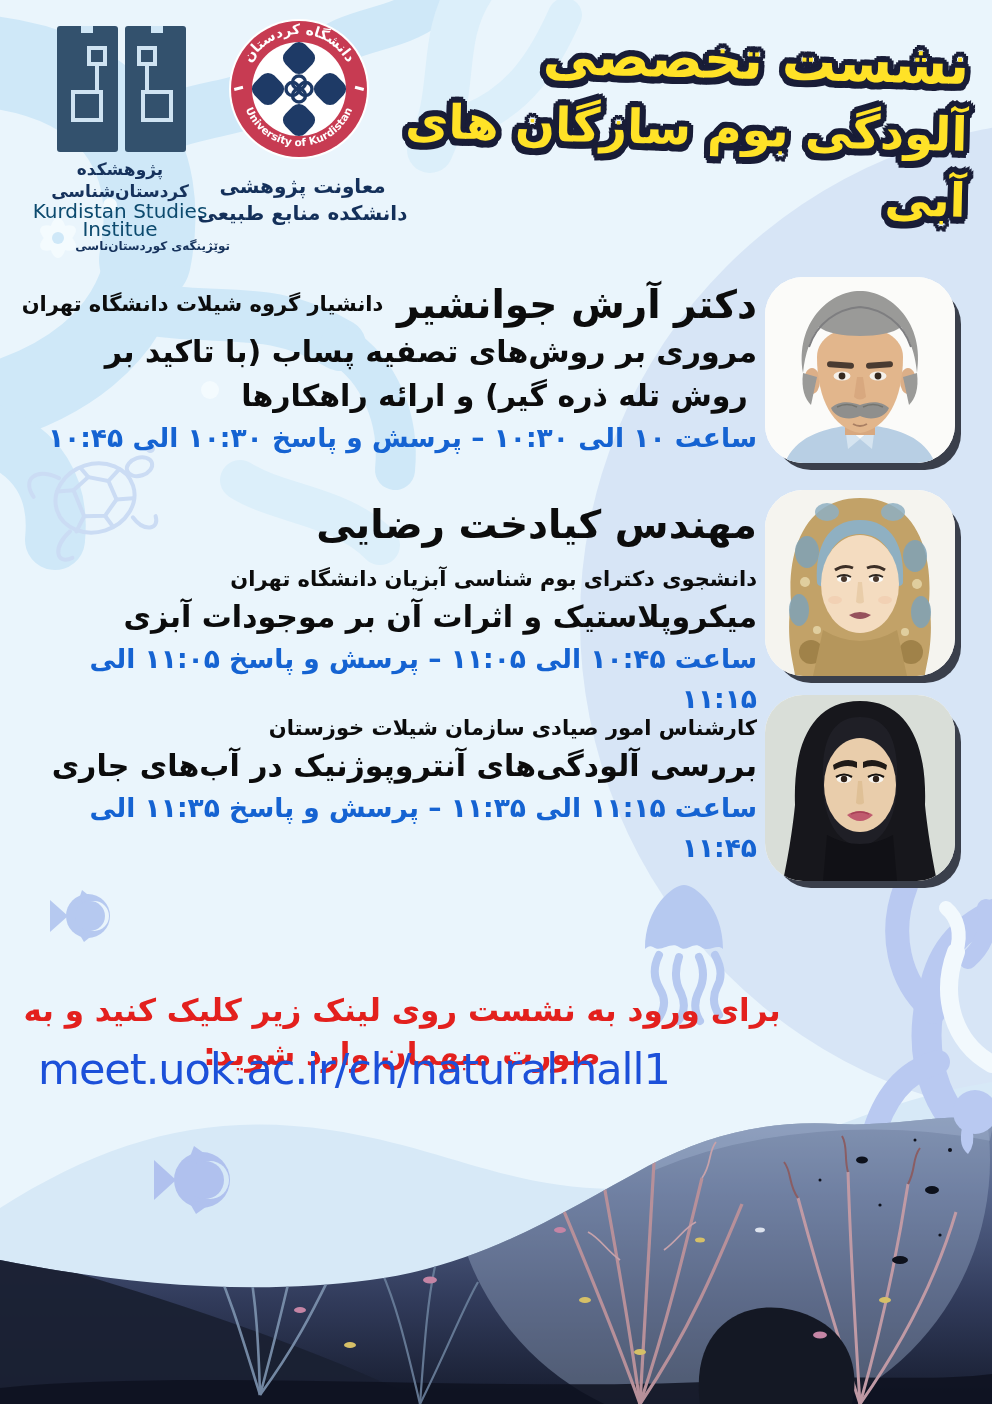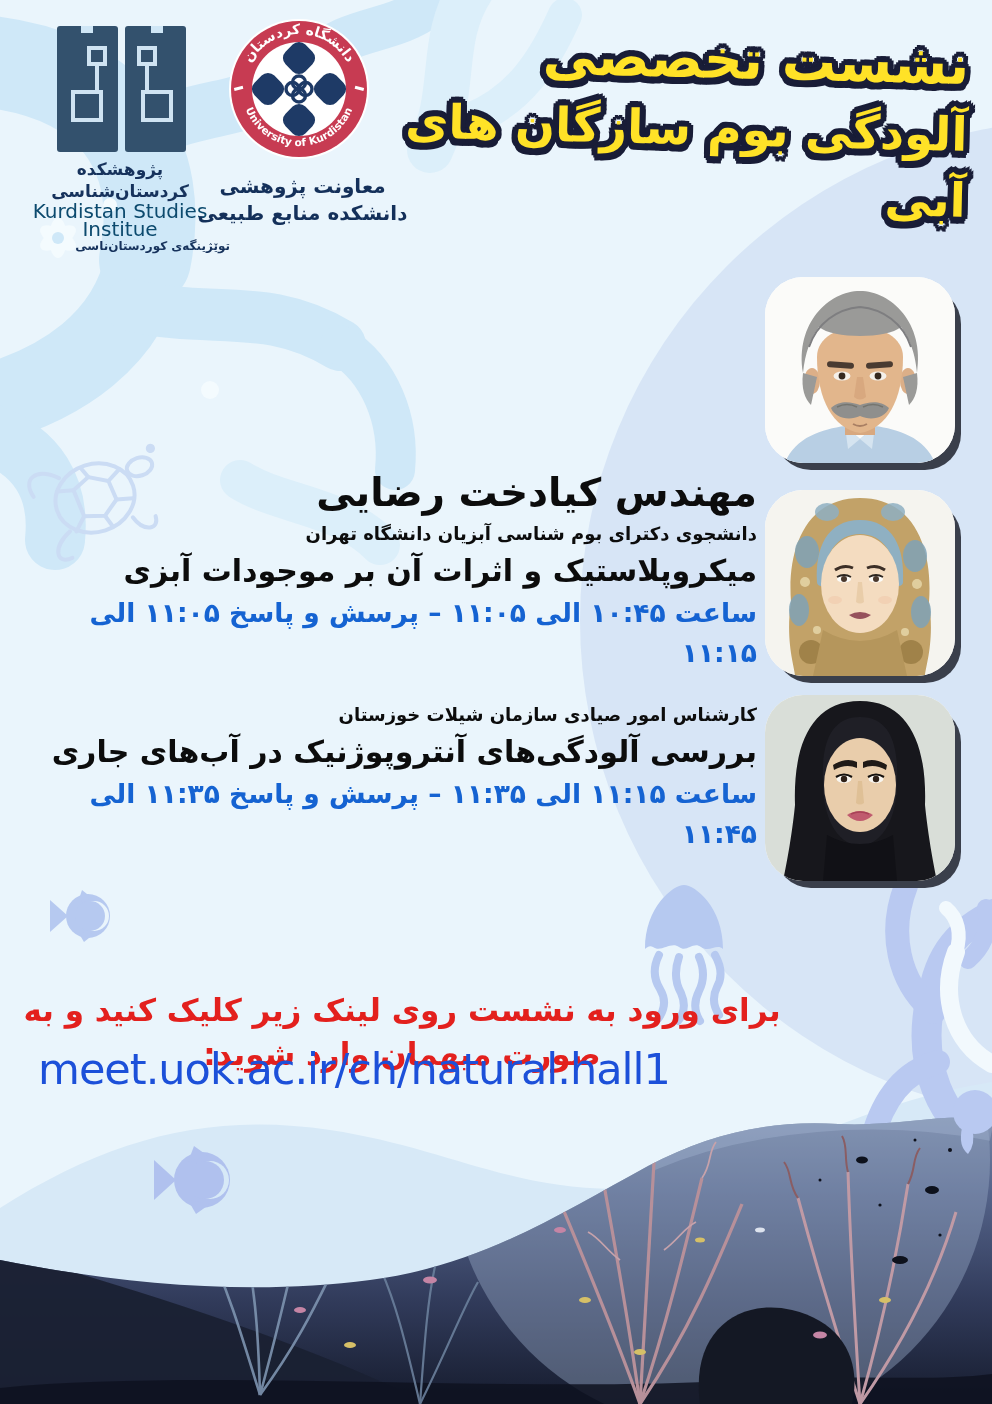--- a/index.html
+++ b/index.html
@@ -33,24 +33,24 @@
       2px 6px 0 #191d37,-2px 6px 0 #191d37,2px -6px 0 #191d37,-2px -6px 0 #191d37,
       6px 2px 0 #191d37,-6px 2px 0 #191d37,6px -2px 0 #191d37,-6px -2px 0 #191d37,
       3px 7px 0 #191d37,-3px 7px 0 #191d37;
   }
 
   
   .photo{width:190px;height:186px;border-radius:38px;overflow:hidden;
     box-shadow:8px 9px 0 -2px #3a3f4b;background:#fff;}
   .ph1{left:765px;top:277px;} .ph2{left:765px;top:490px;} .ph3{left:765px;top:695px;}
   .spk{right:235px;width:745px;text-align:right;direction:rtl;color:#0c0c0c;}
-  .s1{top:279px;} .s2{top:468px;} .s3{top:699px;}
+  .s1{top:279px;} .s2{top:500px;} .s3{top:699px;}
   .spk .name{font-size:39px;font-weight:bold;line-height:50px;}
   .spk .name .affil-inline{font-size:21px;font-weight:bold;vertical-align:7px;}
-  .spk .affil{font-size:18px;font-weight:bold;line-height:31px;}
+  .spk .affil{font-size:21px;font-weight:bold;line-height:31px;margin-top:14px;}
   .spk .topic{font-size:30px;font-weight:bold;line-height:44px;}
   .spk .topic.shift{margin-left:220px;text-align:center;}
   .spk .time{font-size:26.5px;font-weight:bold;line-height:40px;color:#1563d2;}
 
   
   .cta{left:0;top:988px;width:804px;text-align:center;direction:rtl;
     font-size:31px;font-weight:bold;color:#e3201d;line-height:44px;}
   .link{left:38px;top:1044px;font-size:43px;font-weight:normal;color:#1c50d9;
     letter-spacing:-1px;direction:ltr;text-decoration:none;}
 </style>
@@ -383,20 +383,29 @@
       <circle cx="79" cy="84" r="3.2" fill="#2f2118"></circle>
         <circle cx="111" cy="84" r="3.2" fill="#2f2118"></circle>
       <path d="M71,82 q8,-5 16,0 M103,82 q8,-5 16,0" stroke="#14100c" stroke-width="2.2" fill="none"></path>
       <path d="M93,86 L91,108 q4,3 8,0 L97,86" fill="#dfc096"></path>
       <path d="M82,120 Q95,112 108,120 Q95,132 82,120 Z" fill="#c05a6e"></path>
       <path d="M86,119 Q95,115 104,119" stroke="#a84257" stroke-width="1.5" fill="none"></path>
       <path d="M62,140 Q95,158 128,140 L132,186 L58,186 Z" fill="#111116"></path>
     </svg>
   </div>
 
+  <div class="abs spk s1">
+    <div class="name">
+      <span>دکتر آرش جوانشیر</span>
+      <span class="affil-inline">دانشیار گروه شیلات دانشگاه تهران</span>
+    </div>
+    <div class="topic">مروری بر روش‌های تصفیه پساب (با تاکید بر</div>
+    <div class="topic shift">روش تله ذره گیر) و ارائه راهکارها</div>
+    <div class="time">ساعت ۱۰ الی ۱۰:۳۰ – پرسش و پاسخ ۱۰:۳۰ الی ۱۰:۴۵</div>
+  </div>
 
   <div class="abs spk s2">
     <div class="name">مهندس کیادخت رضایی</div>
     <div class="affil">دانشجوی دکترای بوم شناسی آبزیان دانشگاه تهران</div>
     <div class="topic">میکروپلاستیک و اثرات آن بر موجودات آبزی</div>
     <div class="time">ساعت ۱۰:۴۵ الی ۱۱:۰۵ – پرسش و پاسخ ۱۱:۰۵ الی ۱۱:۱۵</div>
   </div>
 
   <div class="abs spk s3">
     <div class="affil">کارشناس امور صیادی سازمان شیلات خوزستان</div>

